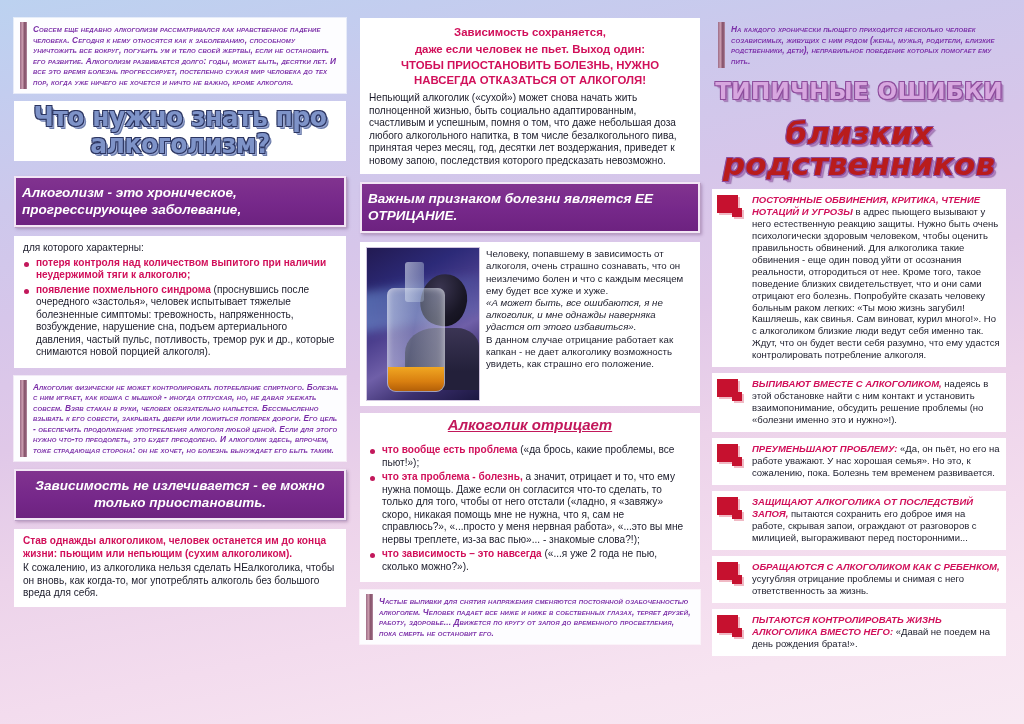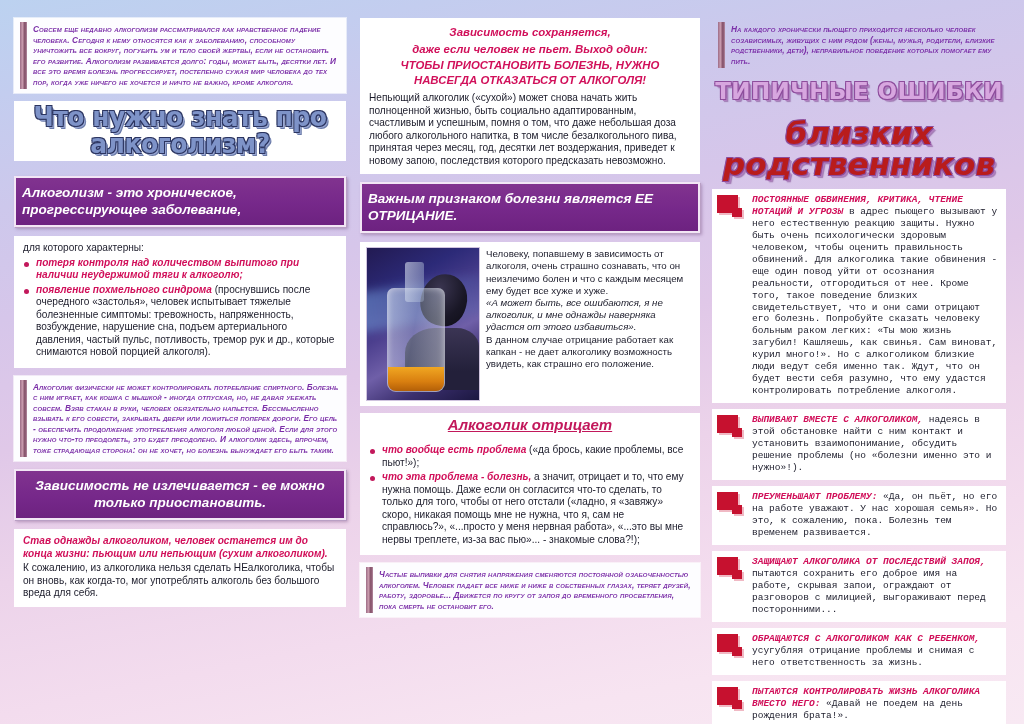--- a/index.html
+++ b/index.html
@@ -122,21 +122,20 @@
     content: "";
     position: absolute;
     left: 1px; top: 5px;
     width: 5px; height: 5px;
     border-radius: 50%;
     background: #c2185b;
   }
   .hl {
     color: #d1105a;
     font-weight: bold;
-    font-style: italic;
   }
 
   
   .title3d {
     background: #ffffff;
     padding: 2px 4px 4px 4px;
     margin-bottom: 15px;
     text-align: center;
   }
   .title3d span {
@@ -196,21 +195,20 @@
     background: #ffffff;
     padding: 5px 6px 6px 40px;
     margin-bottom: 6px;
     min-height: 30px;
   }
   .adv p {
     margin: 0;
     font-size: 9.5px;
     line-height: 1.26;
     color: #1b1b2a;
-    font-family: Liberation Mono, monospace;
   }
   .adv .cap {
     color: #d1105a;
     font-weight: bold;
     font-style: italic;
     text-transform: uppercase;
   }
   .sq {
     position: absolute;
     left: 5px;
@@ -399,20 +397,23 @@
     </div>
 
     <div class="white">
       <ul class="dots">
         <li>
           <span class="hl">что вообще есть проблема</span><span class="it"> («да брось, какие проблемы, все пьют!»);</span>
         </li>
         <li>
           <span class="hl">что эта проблема - болезнь,</span><span> а значит, отрицает и то, что ему нужна помощь. Даже если он согласится что-то сделать, то только для того, чтобы от него отстали («ладно, я «завяжу» скоро, никакая помощь мне не нужна, что я, сам не справлюсь?», «...просто у меня нервная работа», «...это вы мне нервы треплете, из-за вас пью»... - знакомые слова?!);</span>
         </li>
+        <li>
+          <span class="hl">что зависимость – это навсегда</span><span> («...я уже 2 года не пью, сколько можно?»).</span>
+        </li>
       </ul>
     </div>
 
     <div class="quote">
       <span class="bar"></span>
       <p>Частые выпивки для снятия напряжения сменяются постоянной озабоченностью алкоголем. Человек падает все ниже и ниже в собственных глазах, теряет друзей, работу, здоровье... Движется по кругу от запоя до временного просветления, пока смерть не остановит его.</p>
     </div>
 
   </div>
 

